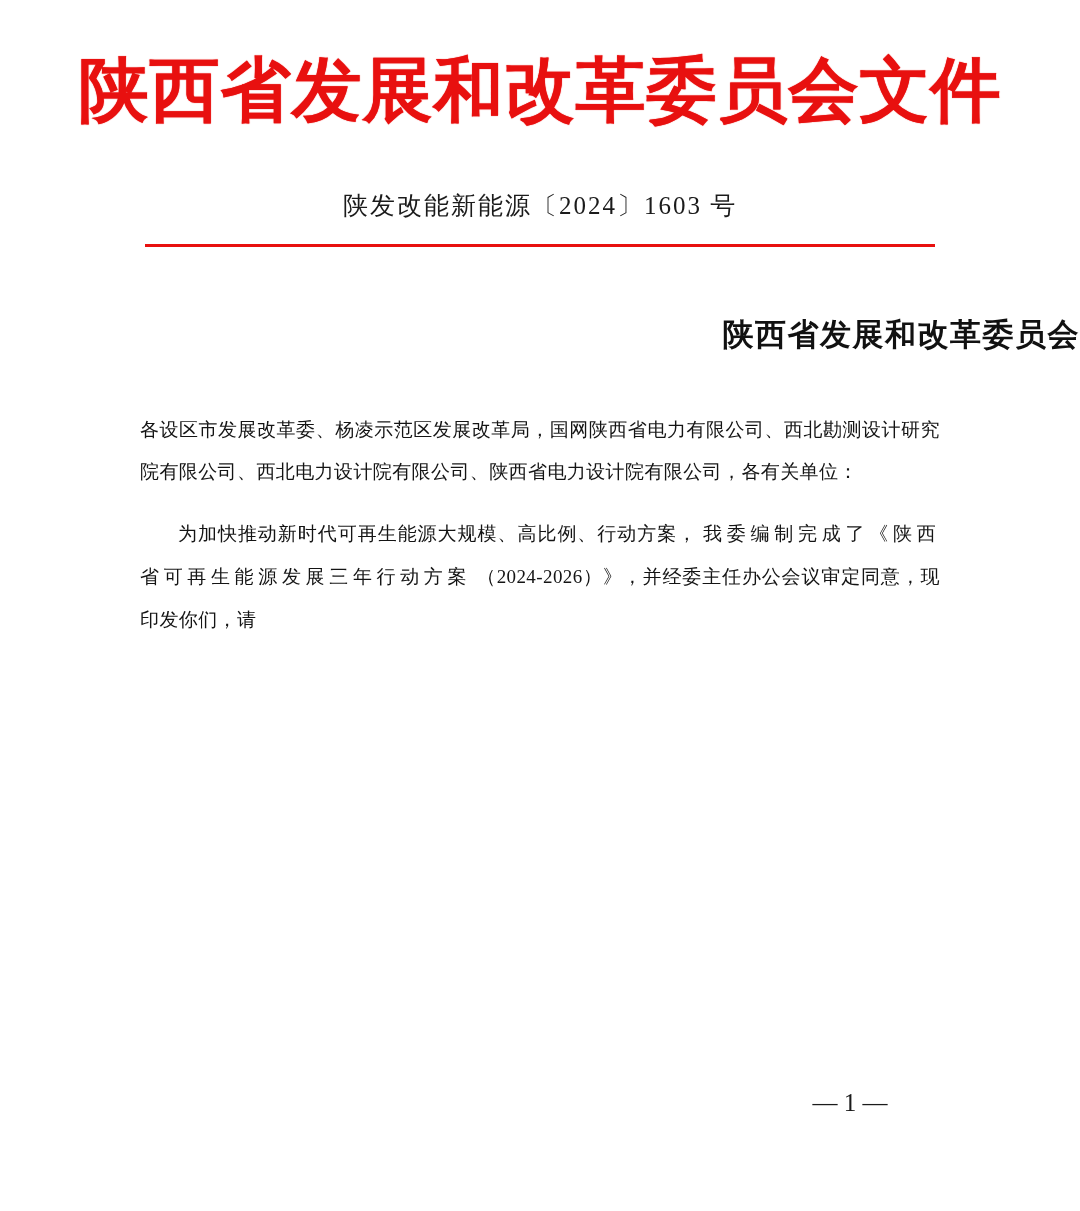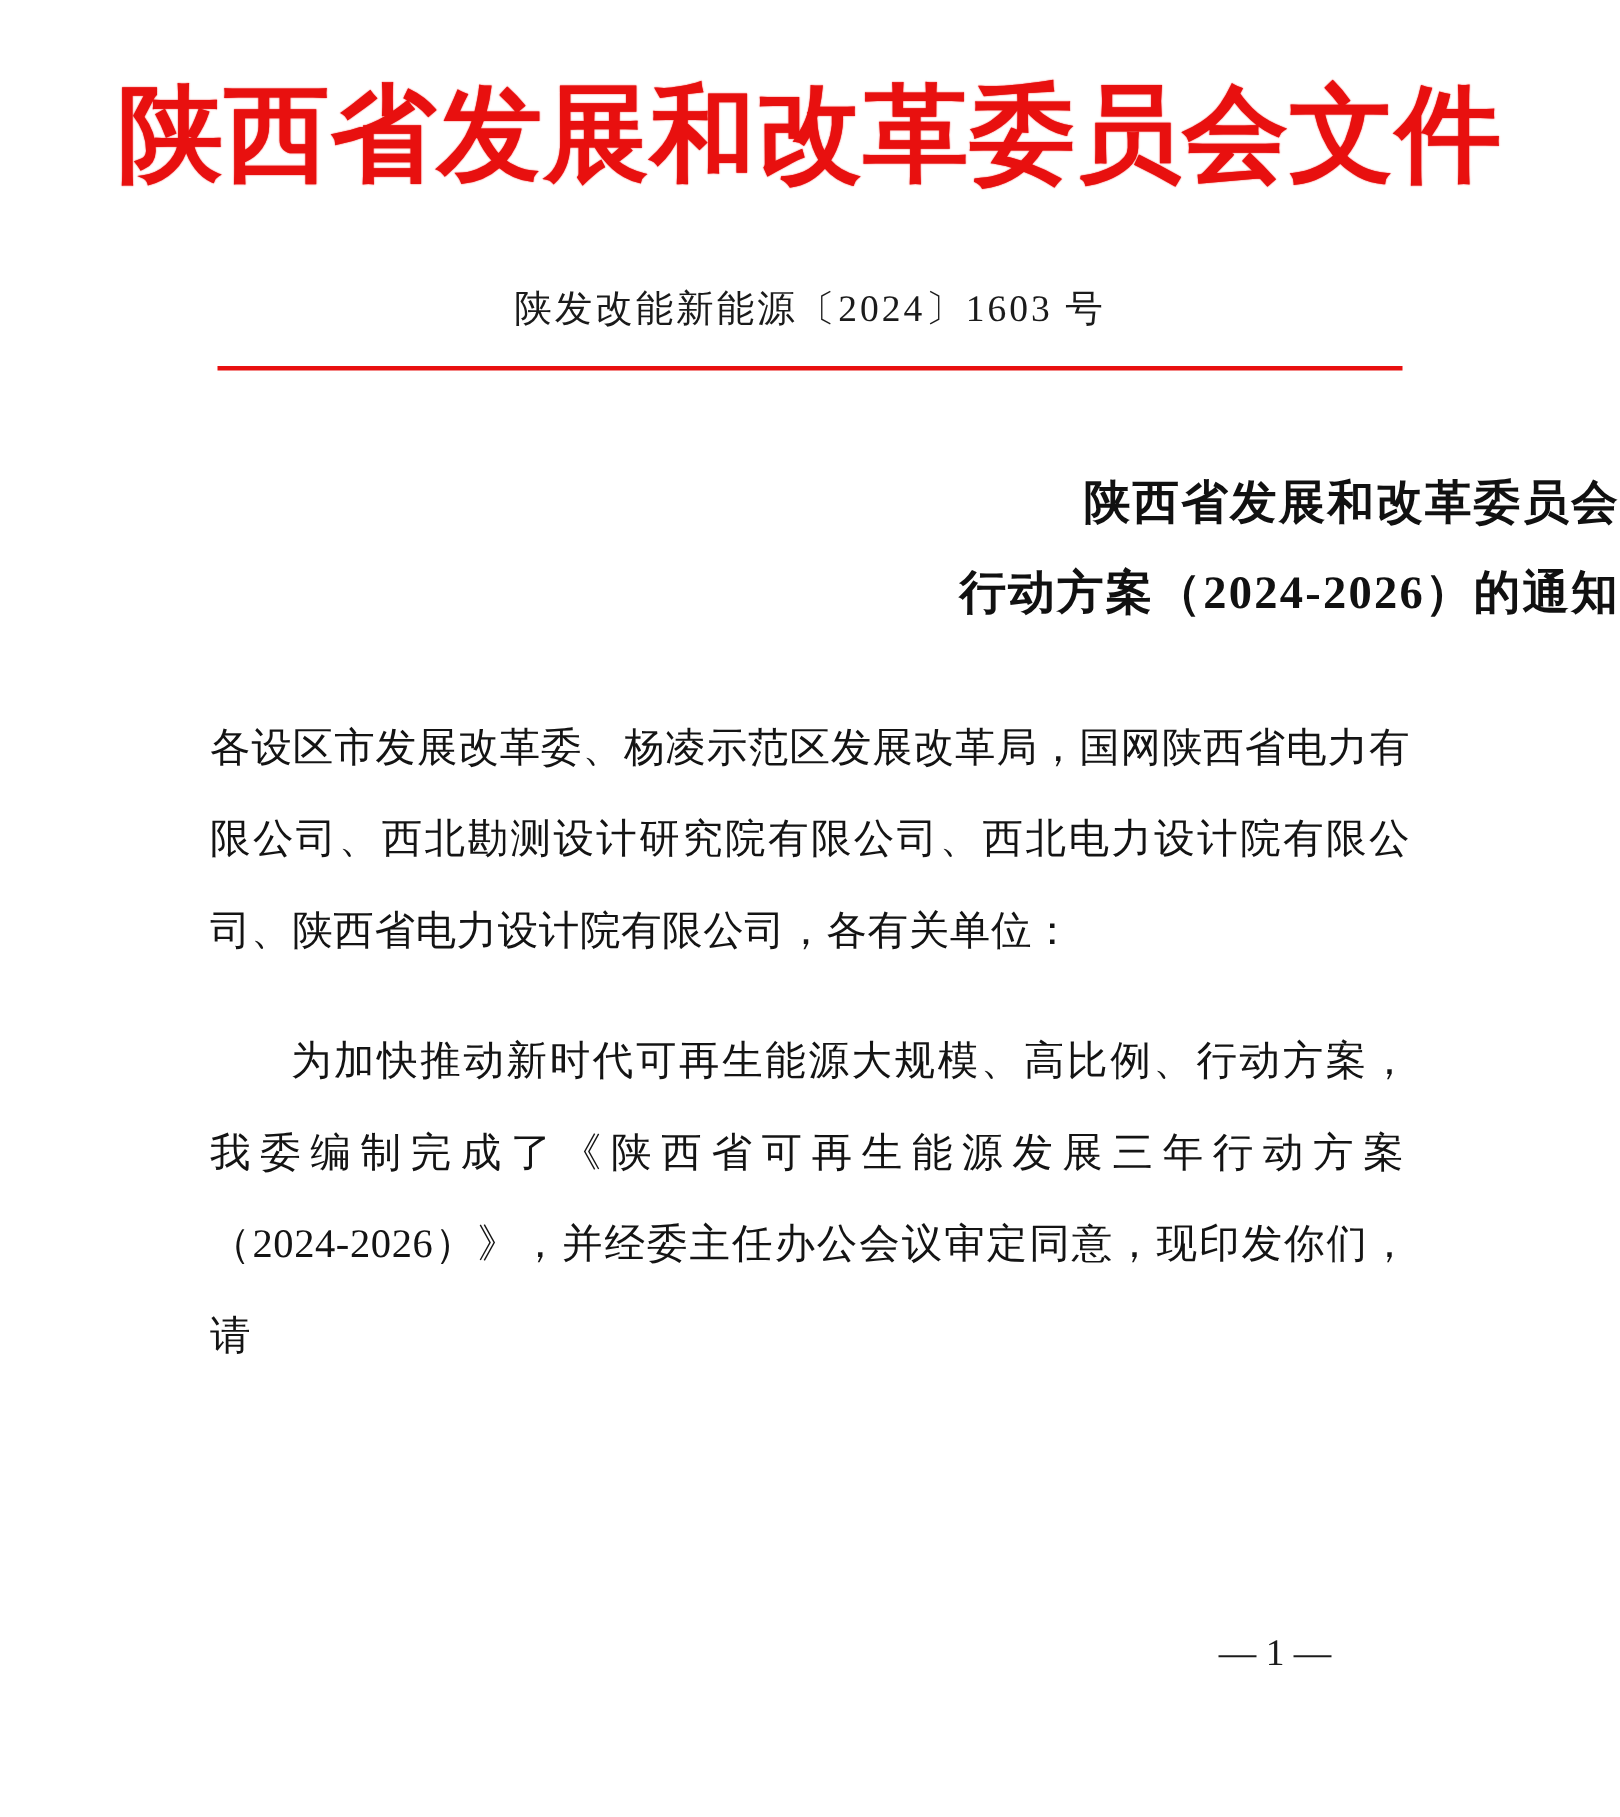--- a/index.html
+++ b/index.html
@@ -65,21 +65,21 @@
   }
   .doc-title div {
     white-space: nowrap;
   }
   
   .body-block {
     margin: 44px auto 0 auto;
     width: 800px;
   }
   .para {
-    font-size: 27px;
+    font-size: 19px;
     line-height: 2.25;
     color: #141414;
     text-align: justify;
     text-justify: inter-ideograph;
   }
   .para.addressee {
     text-indent: 0;
     letter-spacing: 0.4px;
   }
   .para.indent {
@@ -111,21 +111,20 @@
     <div class="masthead-title">陕西省发展和改革委员会文件</div>
   </div>
 
   <div class="docnum-wrap">
     <div class="docnum">陕发改能新能源〔2024〕1603 号</div>
     <div class="red-rule"></div>
   </div>
 
   <div class="doc-title">
     <div>陕西省发展和改革委员会</div>
-    <div>行动方案（2024-2026）的通知</div>
   </div>
 
   <div class="body-block">
     <p class="para addressee">各设区市发展改革委、杨凌示范区发展改革局，国网陕西省电力有限公司、西北勘测设计研究院有限公司、西北电力设计院有限公司、陕西省电力设计院有限公司，各有关单位：</p>
     <p class="para indent">
       <span>为加快推动新时代可再生能源大规模、高比例、行动方案，</span>
       <span class="stretch">我委编制完成了《陕西省可再生能源发展三年行动方案</span>
       <span>（2024-2026）》，并经委主任办公会议审定同意，现印发你们，请</span>
     </p>
   </div>

